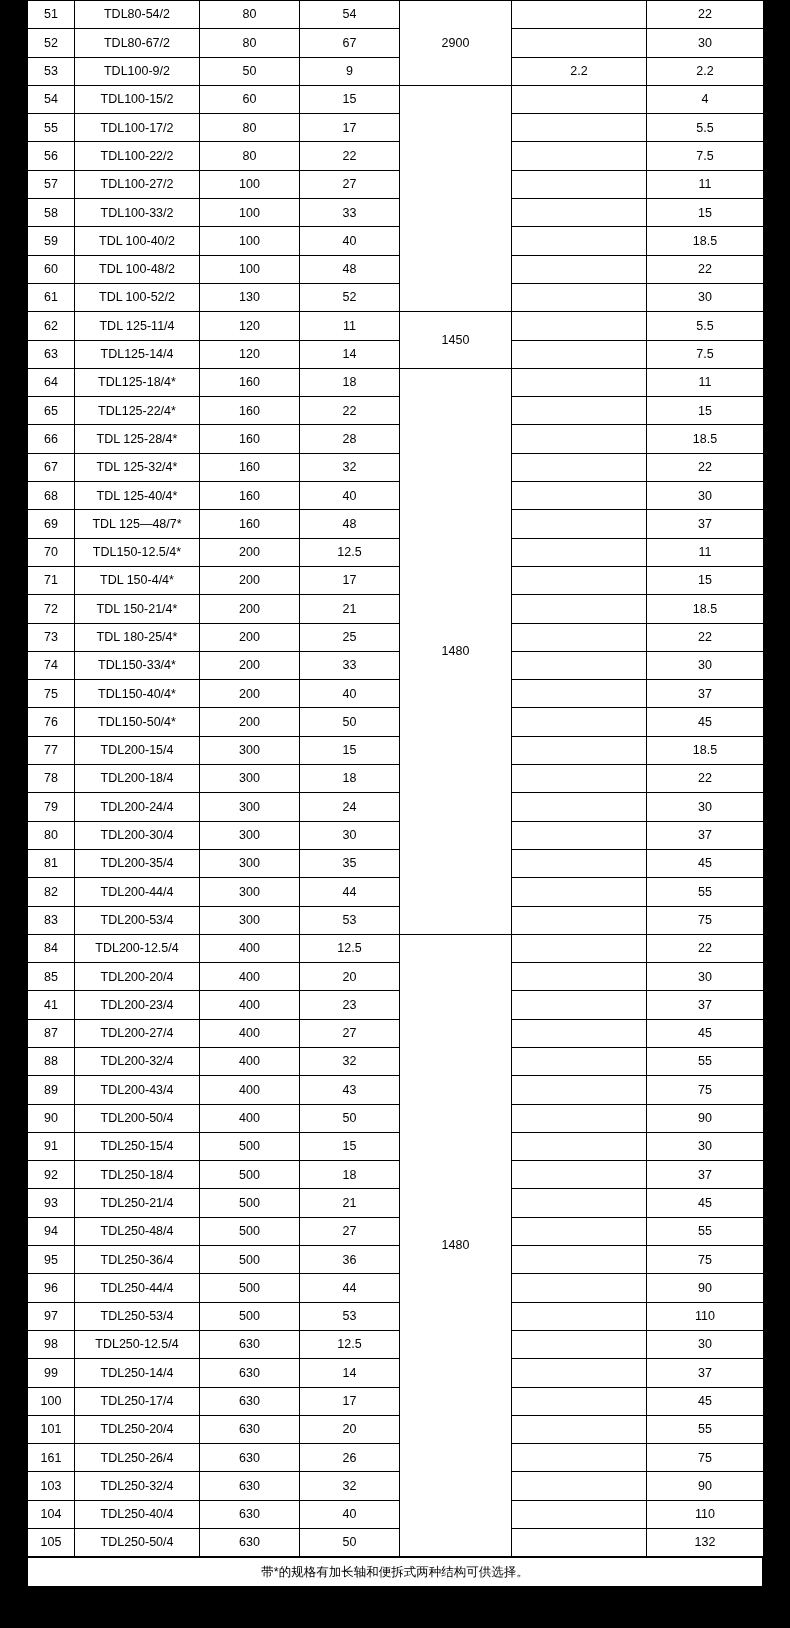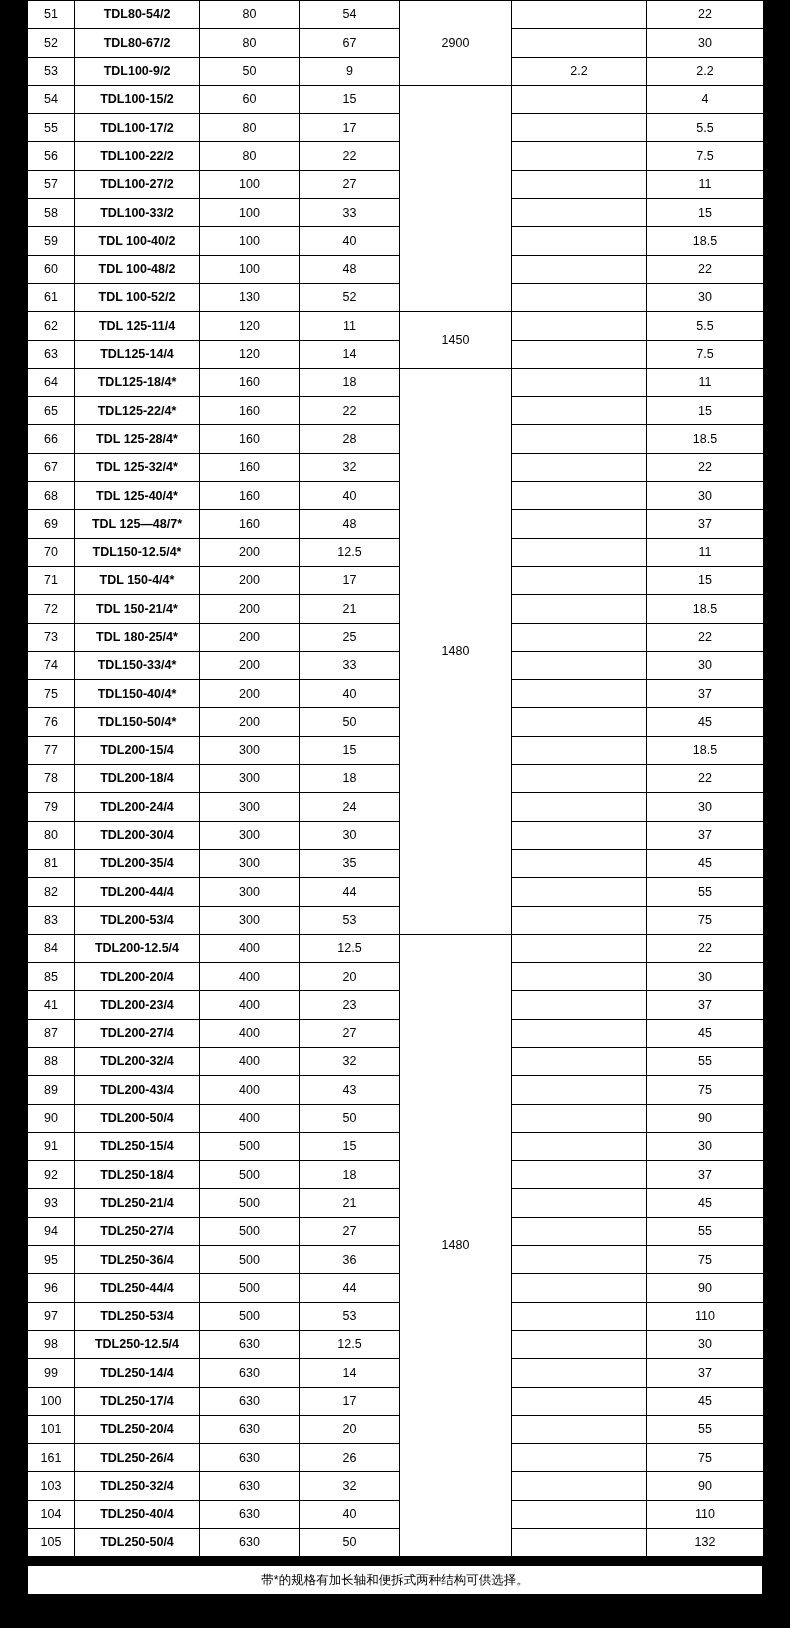--- a/index.html
+++ b/index.html
@@ -44,34 +44,34 @@
   }
   col.c0 { width: 47px; }
   col.c1 { width: 125px; }
   col.c2 { width: 100px; }
   col.c3 { width: 100px; }
   col.c4 { width: 112px; }
   col.c5 { width: 135px; }
   col.c6 { width: 117px; }
 
   td.idx { font-size: 12.5px; }
-  td.model { font-size: 12.5px; font-weight: bold; }
+  td.model { font-size: 12.5px; }
   td.rpm { font-size: 13px; }
   td.empty { }
   .footnote td {
     height: 30px;
     font-size: 12.5px;
     border: 1px solid #000000;
     border-top: 1px solid #000000;
     text-align: center;
     font-family: "DejaVu Sans", sans-serif;
   }
   .footwrap {
     width: 736px;
-    margin: 8px auto;
+    margin: 0 auto;
     background: #ffffff;
   }
 </style>
 </head>
 <body>
 
 <div id="page">
   <div class="sheet">
     <table class="spec">
       <colgroup>
@@ -428,21 +428,21 @@
           <tr>
             <td class="idx">93</td>
             <td class="model">TDL250-21/4</td>
             <td class="num">500</td>
             <td class="num">21</td>
             <td class="empty"></td>
             <td class="num">45</td>
           </tr>
           <tr>
             <td class="idx">94</td>
-            <td class="model">TDL250-27/4</td>
+            <td class="model">TDL250-48/4</td>
             <td class="num">500</td>
             <td class="num">27</td>
             <td class="empty"></td>
             <td class="num">55</td>
           </tr>
           <tr>
             <td class="idx">95</td>
             <td class="model">TDL250-36/4</td>
             <td class="num">500</td>
             <td class="num">36</td>

